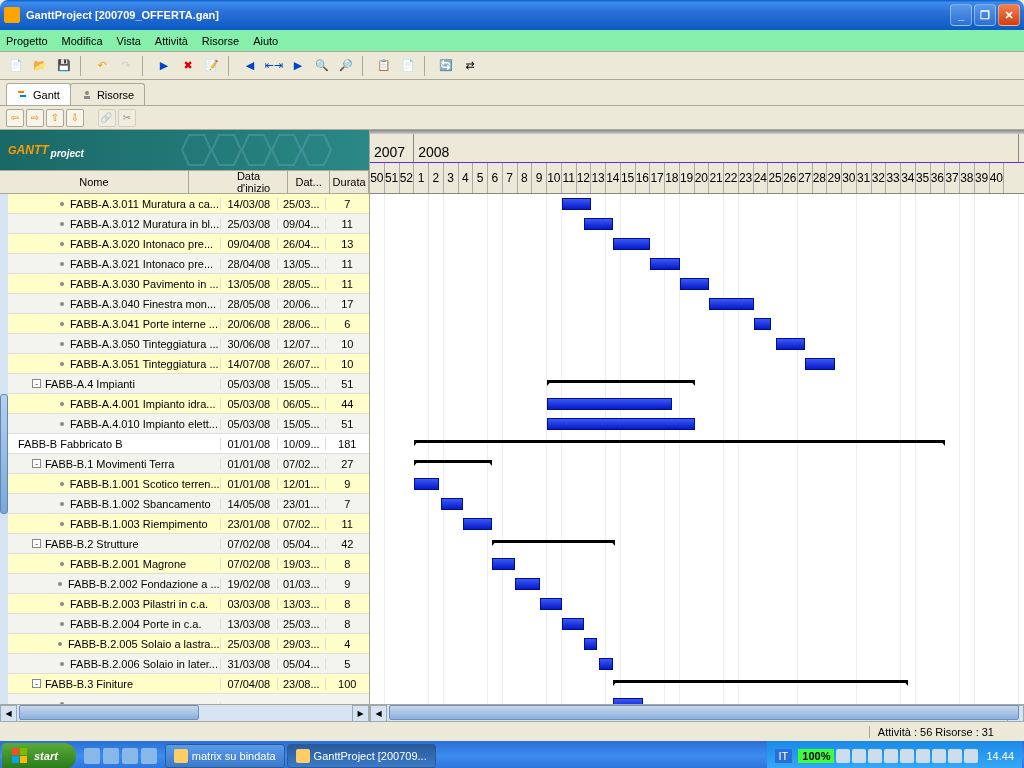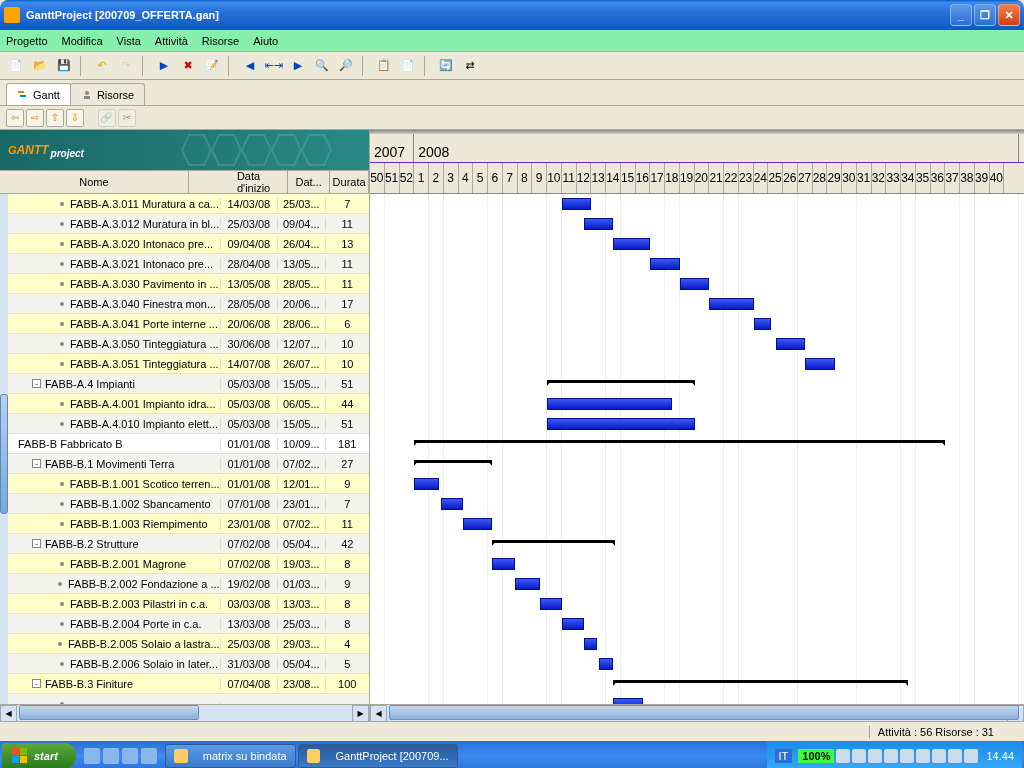--- a/index.html
+++ b/index.html
@@ -73,21 +73,21 @@
 .hscroll .track { flex:1; background:#d6e3f3; position:relative;}
 .hscroll .thumb { position:absolute; height:15px; top:0; background:linear-gradient(#c8d8ec,#8ab0dc); border:1px solid #6a90bc; border-radius:2px;}
 .hscroll .sbtn { width:17px; height:17px; background:#d6e3f3; border:1px solid #9ab; display:flex;align-items:center;justify-content:center;font-size:8px;}
 
 .statusbar { height: 20px; background:#ece9d8; border-top:1px solid #aca899; display:flex; align-items:center; justify-content:flex-end; padding:0 30px; font-size:11px;}
 
 .taskbar { height:30px; background:linear-gradient(#2a6fd6,#3c8cf0 50%,#2a6fd6); display:flex; align-items:center; padding:0 2px;}
 .startbtn { height:26px; padding:0 18px 0 10px; background:linear-gradient(#5aaa3a,#2a7a1a); border-radius:4px 12px 12px 4px; color:#fff; font-weight:bold; font-style:italic; display:flex; align-items:center; gap:6px; font-size:14px;}
 .qlaunch { display:flex; gap:3px; margin:0 8px;}
 .qlaunch div { width:16px; height:16px; background:#88b8e8; border-radius:2px;}
-.tbtask { height:24px; padding:0 8px; background:linear-gradient(#5a9ae8,#3a7ac8); border:1px solid #2a5a98; border-radius:3px; color:#fff; display:flex; align-items:center; gap:15px; margin-right:2px; font-size:11px; max-width:160px; overflow:hidden; white-space:nowrap;}
+.tbtask { height:24px; padding:0 8px; background:linear-gradient(#5a9ae8,#3a7ac8); border:1px solid #2a5a98; border-radius:3px; color:#fff; display:flex; align-items:center; gap:4px; margin-right:2px; font-size:11px; max-width:160px; overflow:hidden; white-space:nowrap;}
 .tbtask.active { background:linear-gradient(#2a5a98,#3a7ac8);}
 .tray { margin-left:auto; display:flex; align-items:center; gap:2px; background:linear-gradient(#1a8ae8,#3aaaf8); height:30px; padding:0 8px; color:#fff;}
 .tray .lang { background:#2a6fd6; padding:1px 4px; margin-right:4px;}
 .tray .batt { background:#3aff3a; color:#000; padding:1px 4px; font-weight:bold;}
 .tray .ticons { display:flex; gap:2px;}
 .tray .ticons div { width:14px; height:14px; background:#cde; border-radius:2px;}
 .tray .clock { margin-left:6px; font-size:11px;}
 
 svg { display:block; }
 </style>
@@ -338,21 +338,21 @@
           <div class="cstart">01/01/08</div>
           <div class="cend">12/01...</div>
           <div class="cdur">9</div>
         </div>
         <div class="taskrow alt" style="margin-left: 8px;">
           <div class="cname">
             <span class="indent" style="width: 52px;"></span>
             <span style="width: 4px; height: 4px; background: rgb(136, 136, 136); border-radius: 50%; display: inline-block; margin-right: 6px;"></span>
             <span>FABB-B.1.002 Sbancamento</span>
           </div>
-          <div class="cstart">07/01/08</div>
+          <div class="cstart">14/05/08</div>
           <div class="cend">23/01...</div>
           <div class="cdur">7</div>
         </div>
         <div class="taskrow sel" style="margin-left: 8px;">
           <div class="cname">
             <span class="indent" style="width: 52px;"></span>
             <span style="width: 4px; height: 4px; background: rgb(136, 136, 136); border-radius: 50%; display: inline-block; margin-right: 6px;"></span>
             <span>FABB-B.1.003 Riempimento</span>
           </div>
           <div class="cstart">23/01/08</div>

